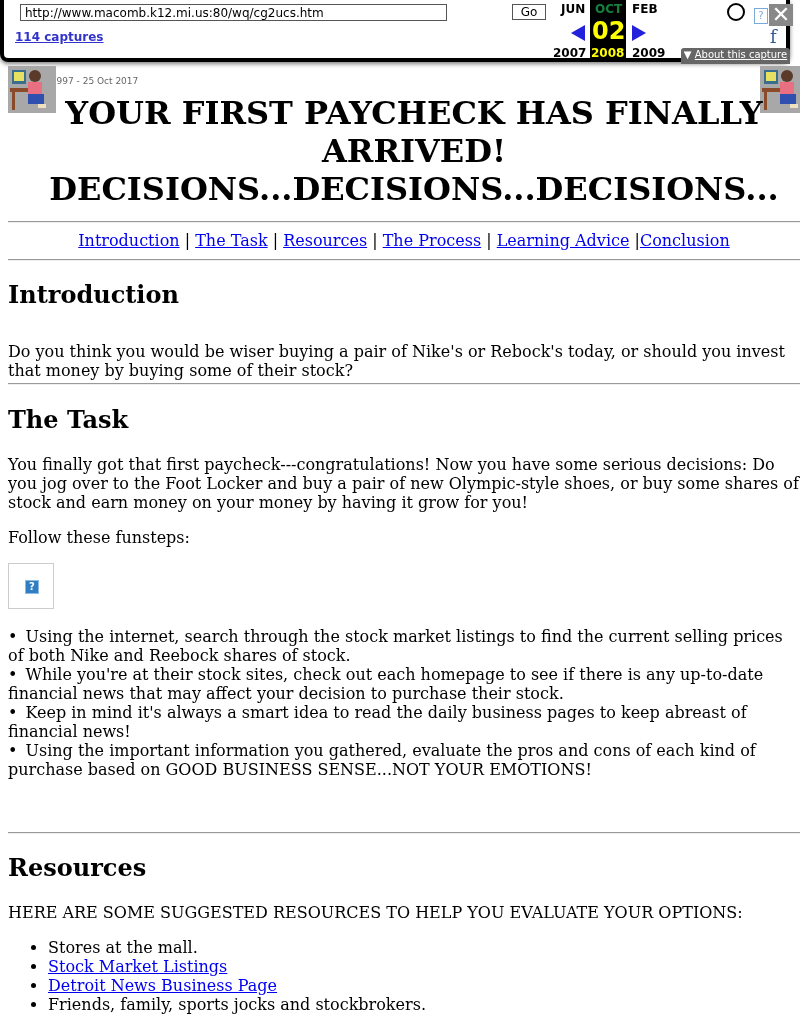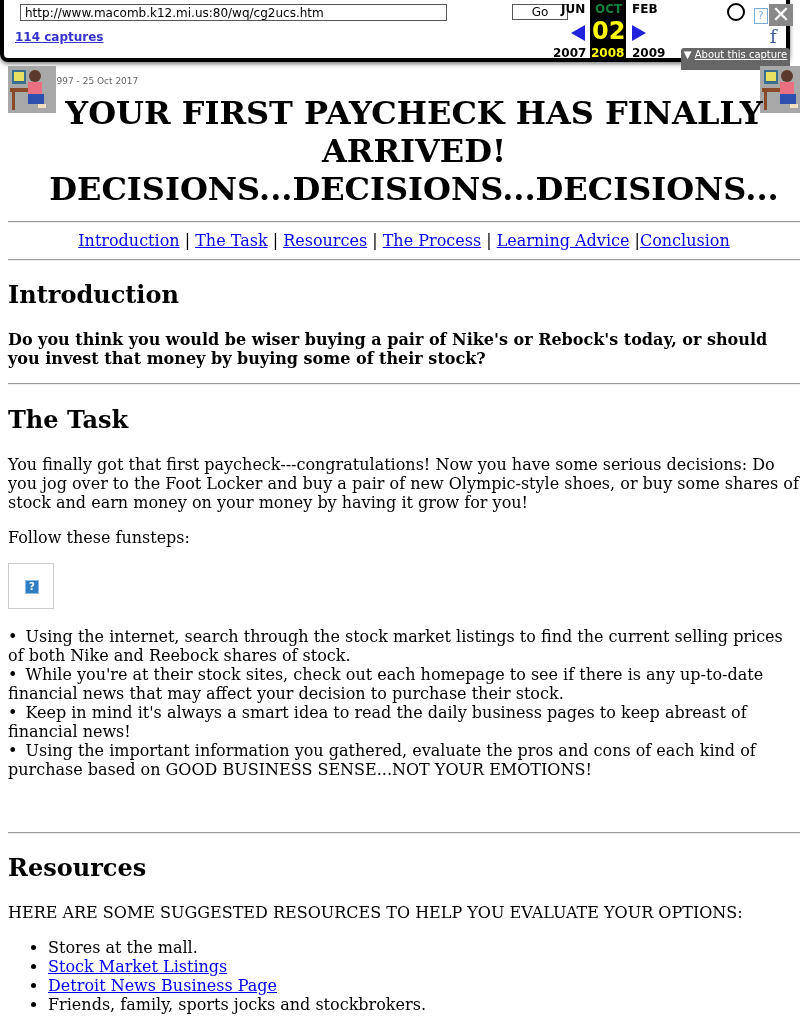--- a/index.html
+++ b/index.html
@@ -29,21 +29,21 @@
     position: absolute; left: 16px; top: 4px;
     width: 427px; height: 17px;
     border: 1px solid #555;
     font-size: 12px; line-height: 15px;
     padding: 0 4px; box-sizing: border-box;
     font-family: "DejaVu Sans", sans-serif;
     background: #fff; color: #000;
   }
   .wb-go {
     position: absolute; left: 508px; top: 4px;
-    width: 56px; height: 16px;
+    width: 34px; height: 16px;
     border: 1px solid #555;
     font-size: 12px; line-height: 14px;
     text-align: center; background: #fff;
     box-sizing: border-box;
   }
   .wb-captures {
     position: absolute; left: 11px; top: 30px;
     font-size: 12px; font-weight: bold; color: #3333cc;
     text-decoration: underline;
   }
@@ -85,21 +85,21 @@
     position: absolute; left: 765px; top: 4px;
     width: 24px; height: 22px; background: #888; color: #fff;
     font-size: 22px; line-height: 22px; text-align: center; font-weight: bold;
   }
   .wb-fb {
     position: absolute; left: 766px; top: 26px;
     font-family: "DejaVu Serif", serif; font-size: 18px; color: #3b5998;
   }
   .wb-about {
     position: absolute; left: 677px; top: 48px;
-    width: 109px; height: 22px;
+    width: 109px; height: 16px;
     background: #666; color: #fff; font-size: 10px; line-height: 13px;
     text-align: center; border-radius: 3px 3px 0 0;
   }
   .wb-about span { text-decoration: underline; }
 
   
   .clip-img {
     position: absolute; top: 66px;
     width: 48px; height: 47px; background: #a8a8a8;
     overflow: hidden;
@@ -228,21 +228,21 @@
   <span>|</span>
   <a>The Process</a>
   <span>|</span>
   <a>Learning Advice</a>
   <span>|</span><a>Conclusion</a>
 </div>
 
 <hr class="rule" style="top:259px;">
 
 <h2 class="section" style="top:281px;">Introduction</h2>
-<p class="para" style="top:330px;font-weight:bold;">Do you think you would be wiser buying a pair of Nike's or Rebock's today, or should you invest that money by buying some of their stock?</p>
+<p class="para" style="top:342px;">Do you think you would be wiser buying a pair of Nike's or Rebock's today, or should you invest that money by buying some of their stock?</p>
 
 <hr class="rule" style="top:383px;">
 
 <h2 class="section" style="top:406px;">The Task</h2>
 <p class="para" style="top:455px;">You finally got that first paycheck---congratulations! Now you have some serious decisions: Do you jog over to the Foot Locker and buy a pair of new Olympic-style shoes, or buy some shares of stock and earn money on your money by having it grow for you!</p>
 <p class="para" style="top:528px;">Follow these funsteps:</p>
 
 <div class="broken-img">
   <div class="q">?</div>
 </div>

